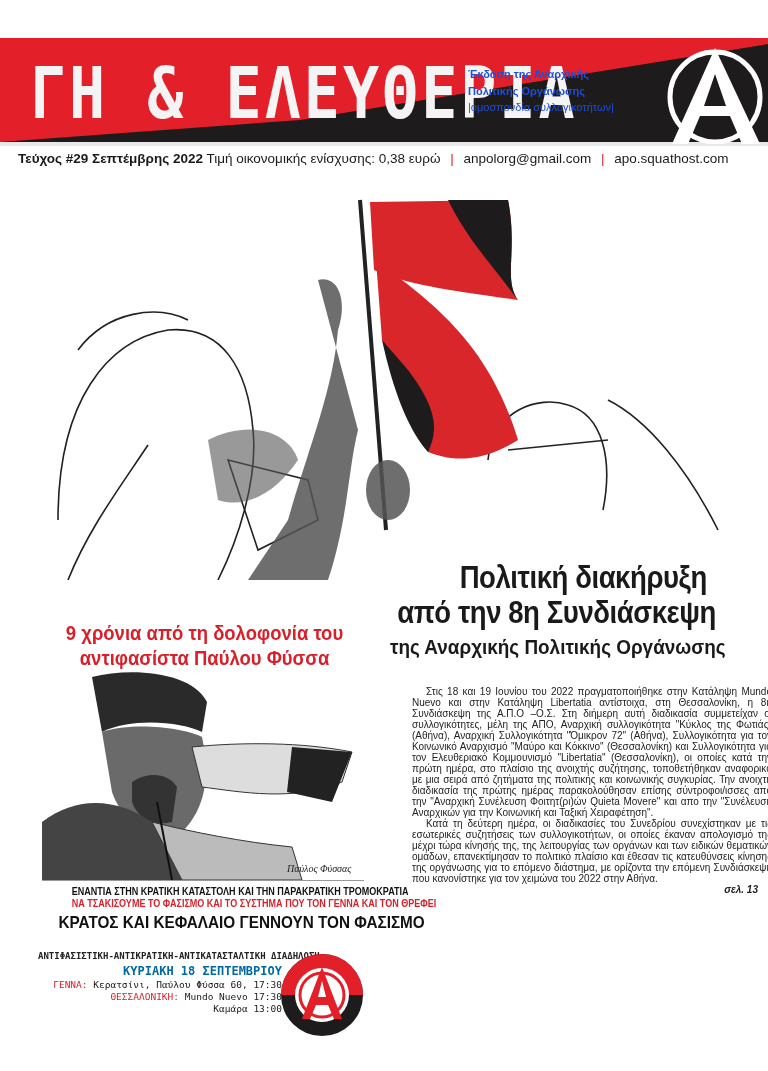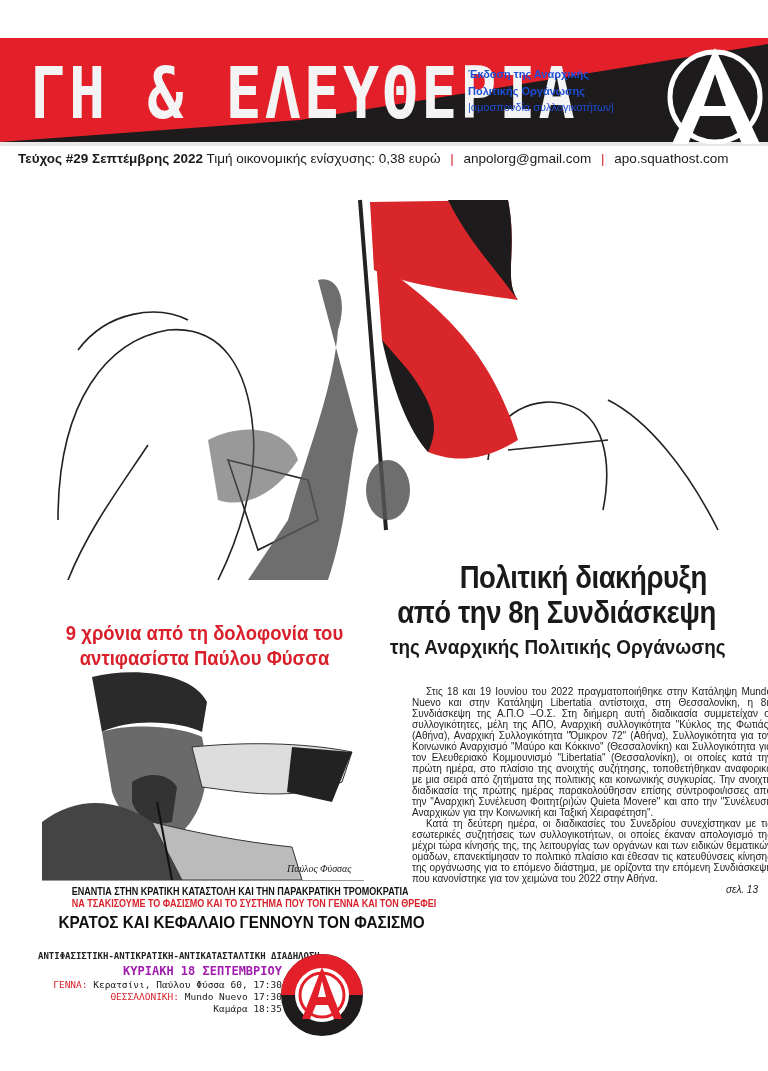--- a/index.html
+++ b/index.html
@@ -18,26 +18,26 @@
   .headline .h1{font-weight:bold;font-size:32px;line-height:35px;letter-spacing:-0.5px;transform:scaleX(.86);transform-origin:center;white-space:nowrap;}
   .headline .h2{font-weight:bold;font-size:21px;line-height:26px;margin-top:4px;transform:scaleX(.9);white-space:nowrap;}
   .fyssas-title{position:absolute;left:42px;top:620px;width:325px;text-align:center;color:#d81f2a;font-family:"Liberation Sans",sans-serif;font-weight:bold;font-size:21px;line-height:25px;transform:scaleX(.88);}
   .portrait{position:absolute;left:42px;top:672px;width:322px;height:208px;border-bottom:1px solid #999;}
   .slogans{position:absolute;left:42px;top:885px;width:330px;text-align:center;font-family:"Liberation Sans",sans-serif;font-weight:bold;}
   .slogans .s1{font-size:11px;color:#111;transform:scaleX(.82);white-space:nowrap;}
   .slogans .s2{font-size:11px;color:#d81f2a;transform:scaleX(.82);white-space:nowrap;}
   .slogans .s3{font-size:17px;color:#111;margin-top:4px;transform:scaleX(.9);white-space:nowrap;}
   .demo{position:absolute;left:42px;top:950px;width:240px;font-family:"DejaVu Sans Mono",monospace;font-size:9.5px;text-align:right;line-height:12px;}
   .demo .t{color:#222;font-size:9px;white-space:nowrap;text-align:left;margin-left:-4px;font-weight:bold;}
-  .demo .d{color:#a21caf;font-size:12px;font-weight:bold;margin:3px 0 2px;}
+  .demo .d{color:#0369a1;font-size:12px;font-weight:bold;margin:3px 0 2px;}
   .demo .red{color:#d81f2a;}
   .org-logo{position:absolute;left:280px;top:953px;}
   .body-text{position:absolute;left:372px;top:686px;width:360px;font-family:"Liberation Sans",sans-serif;font-size:10px;line-height:11px;text-align:justify;color:#222;margin-left:40px;}
   .body-text p{margin:0;text-indent:14px;}
-  .pageref{font-style:italic;float:right;margin-right:14px;}
+  .pageref{font-style:italic;float:right;margin-right:14px;font-weight:bold;}
 </style>
 </head>
 <body>
 
 <div class="masthead">
   <svg class="bg" width="768" height="108">
     <rect x="0" y="0" width="768" height="108" fill="#e3202a"></rect>
     <polygon points="0,104 300,82 768,6 768,108 0,108" fill="#1d1b1b"></polygon>
     <rect x="0" y="104" width="768" height="4" fill="#e8e8e8"></rect>
   </svg>
@@ -113,21 +113,21 @@
   <div class="s1">ΕΝΑΝΤΙΑ ΣΤΗΝ ΚΡΑΤΙΚΗ ΚΑΤΑΣΤΟΛΗ ΚΑΙ ΤΗΝ ΠΑΡΑΚΡΑΤΙΚΗ ΤΡΟΜΟΚΡΑΤΙΑ</div>
   <div class="s2">ΝΑ ΤΣΑΚΙΣΟΥΜΕ ΤΟ ΦΑΣΙΣΜΟ ΚΑΙ ΤΟ ΣΥΣΤΗΜΑ ΠΟΥ ΤΟΝ ΓΕΝΝΑ ΚΑΙ ΤΟΝ ΘΡΕΦΕΙ</div>
   <div class="s3">ΚΡΑΤΟΣ ΚΑΙ ΚΕΦΑΛΑΙΟ ΓΕΝΝΟΥΝ ΤΟΝ ΦΑΣΙΣΜΟ</div>
 </div>
 
 <div class="demo">
   <div class="t">ΑΝΤΙΦΑΣΙΣΤΙΚΗ-ΑΝΤΙΚΡΑΤΙΚΗ-ΑΝΤΙΚΑΤΑΣΤΑΛΤΙΚΗ ΔΙΑΔΗΛΩΣΗ</div>
   <div class="d">ΚΥΡΙΑΚΗ 18 ΣΕΠΤΕΜΒΡΙΟΥ</div>
   <div><span class="red">ΓΕΝΝΑ:</span> <span>Κερατσίνι, Παύλου Φύσσα 60, 17:30</span></div>
   <div><span class="red">ΘΕΣΣΑΛΟΝΙΚΗ:</span> <span>Mundo Nuevo 17:30</span></div>
-  <div>Καμάρα 18:35</div>
+  <div>Καμάρα 13:00</div>
 </div>
 
 <svg class="org-logo" width="84" height="84" viewBox="0 0 84 84">
   <circle cx="42" cy="42" r="41" fill="#1d1b1b"></circle>
   <path d="M1 42 A41 41 0 0 1 83 42 Z" fill="#e3202a"></path>
   <circle cx="42" cy="42" r="27" fill="#fff"></circle>
   <circle cx="42" cy="42" r="22" fill="none" stroke="#e3202a" stroke-width="3"></circle>
   <polygon points="42,14 62,66 54,66 48,52 36,52 30,66 22,66" fill="#e3202a"></polygon>
   <polygon points="42,28 46,44 38,44" fill="#fff"></polygon>
 </svg>

